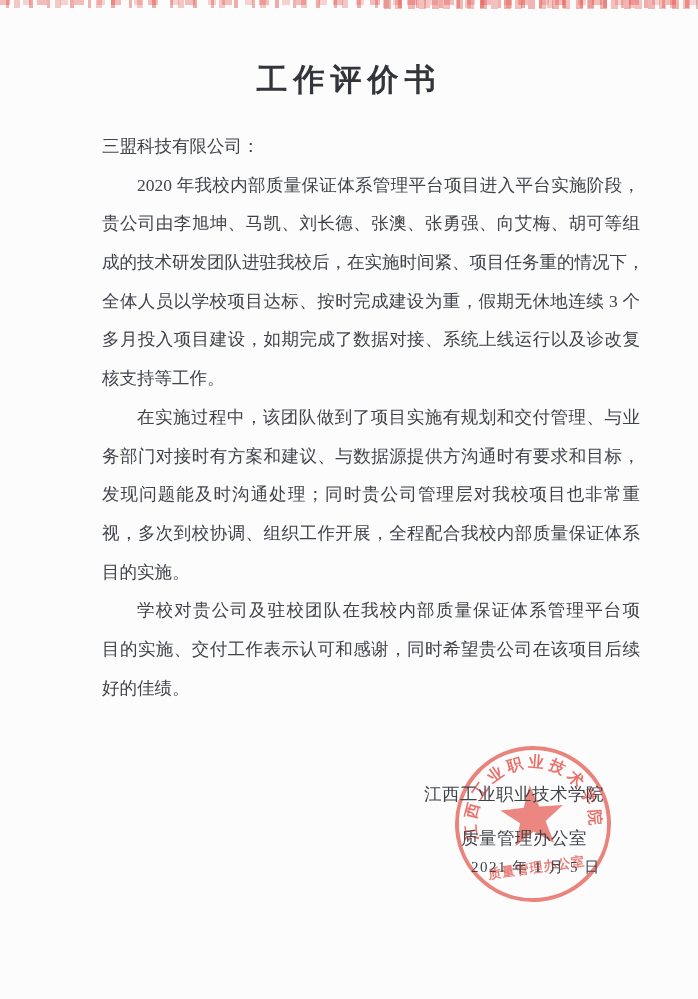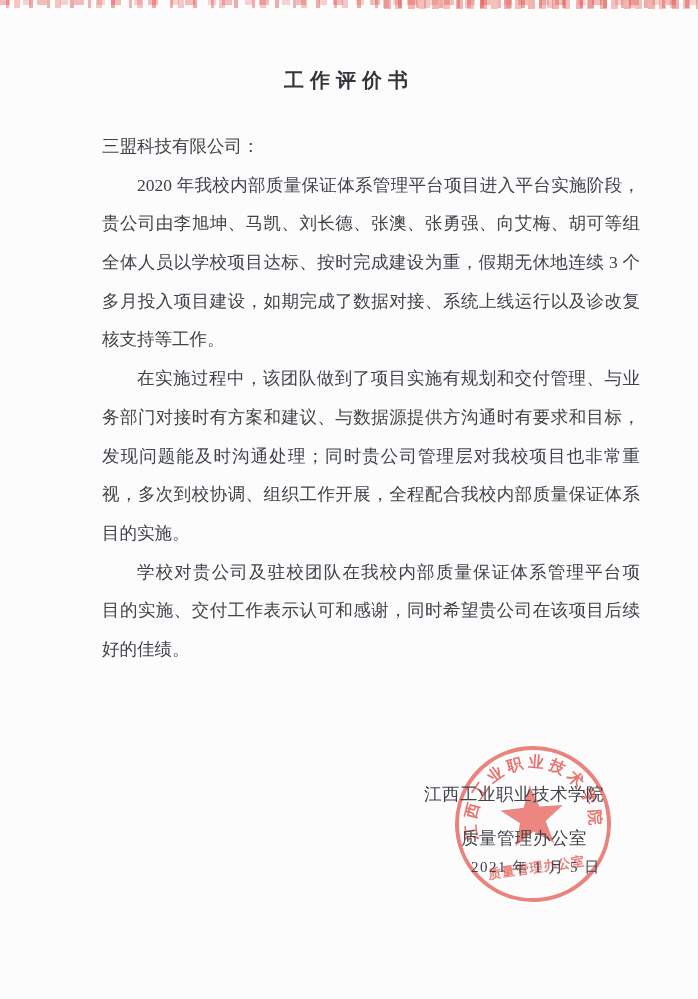--- a/index.html
+++ b/index.html
@@ -17,21 +17,21 @@
       rgba(226,77,70,.46) 29px 33px, transparent 33px 41px); }
   .ta2 { left:0; right:0; height:5px;
     background:repeating-linear-gradient(90deg, rgba(226,77,70,.36) 0 10px, transparent 10px 23px,
       rgba(226,77,70,.24) 23px 31px, transparent 31px 37px); }
   .ta3 { left:55%; right:0; height:9px;
     background:repeating-linear-gradient(90deg, rgba(226,77,70,.40) 0 7px, transparent 7px 11px,
       rgba(226,77,70,.34) 11px 18px, transparent 18px 24px); }
 
   .title {
     position:absolute; top:60px; left:0; width:698px; height:40px;
-    margin:0; text-align:center; font-size:20px; font-weight:bold;
+    margin:0; text-align:center; font-size:31px; font-weight:bold;
     letter-spacing:6px; color:#33353b; line-height:40px;
   }
   .body {
     position:absolute; top:127px; left:92px; width:548px;
     font-size:17.5px;
   }
   .line {
     height:38.7px; line-height:38.7px; overflow:hidden; white-space:nowrap;
     text-align:justify; text-align-last:justify; text-justify:inter-character;margin-left:10px;
   }
@@ -61,20 +61,21 @@
   <div class="ta ta2"></div>
   <div class="ta ta3"></div>
 
   <h1 class="title">工作评价书</h1>
 
   <div class="body">
     <div class="line salutation">三盟科技有限公司：</div>
 
   <div class="line indent">2020 年我校内部质量保证体系管理平台项目进入平台实施阶段，</div>
       <div class="line">贵公司由李旭坤、马凯、刘长德、张澳、张勇强、向艾梅、胡可等组</div>
+      <div class="line">成的技术研发团队进驻我校后，在实施时间紧、项目任务重的情况下，</div>
       <div class="line">全体人员以学校项目达标、按时完成建设为重，假期无休地连续 3 个</div>
       <div class="line">多月投入项目建设，如期完成了数据对接、系统上线运行以及诊改复</div>
       <div class="line last">核支持等工作。</div>
       <div class="line indent">在实施过程中，该团队做到了项目实施有规划和交付管理、与业</div>
       <div class="line">务部门对接时有方案和建议、与数据源提供方沟通时有要求和目标，</div>
       <div class="line">发现问题能及时沟通处理；同时贵公司管理层对我校项目也非常重</div>
       <div class="line">视，多次到校协调、组织工作开展，全程配合我校内部质量保证体系</div>
       <div class="line last">目的实施。</div>
       <div class="line indent">学校对贵公司及驻校团队在我校内部质量保证体系管理平台项</div>
       <div class="line">目的实施、交付工作表示认可和感谢，同时希望贵公司在该项目后续</div>

